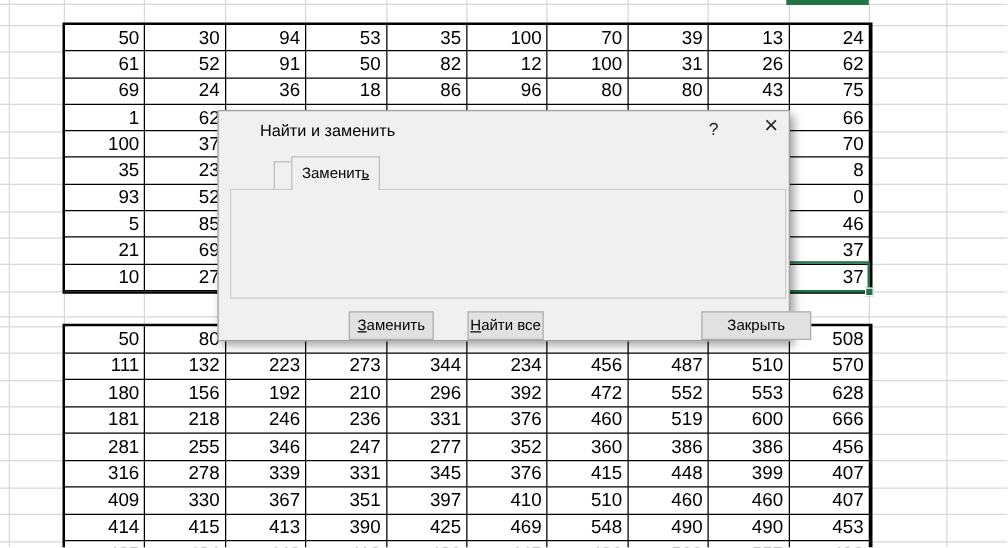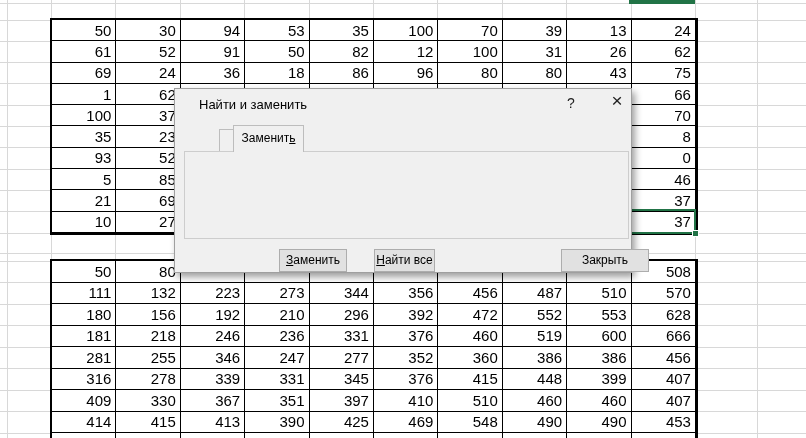--- a/index.html
+++ b/index.html
@@ -33,21 +33,21 @@
     position:absolute;left:692px;top:230px;width:7px;height:7px;
     background:#217346;border:1px solid #fff;box-sizing:border-box;z-index:4;
   }
   
   #dialog{
     position:absolute;left:174px;top:88px;width:458px;height:185px;
     background:#f0f0f0;border:1px solid #9f9f9f;box-sizing:border-box;
     box-shadow:3px 4px 7px rgba(0,0,0,.38);z-index:10;font-size:12px;color:#000;
   }
   #dialog .titlebar{position:absolute;left:0;top:0;width:100%;height:30px;}
-  #dlg-title{position:absolute;left:24px;top:8px;font-size:13px;}
+  #dlg-title{position:absolute;left:33px;top:8px;font-size:13px;}
   #dlg-help{position:absolute;left:386px;top:6px;width:20px;text-align:center;font-size:14px;color:#222;cursor:default;}
   #dlg-close{position:absolute;left:430px;top:1px;width:24px;text-align:center;font-size:19px;font-weight:300;color:#222;cursor:default;}
   .tab{
     position:absolute;box-sizing:border-box;background:#f0f0f0;
     border:1px solid #bdbdbd;border-bottom:none;text-align:center;
   }
   #tab-find{left:8px;top:40px;width:62px;height:22px;line-height:22px;margin-left:36px;}
   #tab-replace{left:58px;top:36px;width:71px;height:27px;line-height:24px;z-index:3;}
   #tabpage{
     position:absolute;left:9px;top:62px;width:445px;height:88px;
@@ -239,21 +239,21 @@
       <div class="xl-cell"></div>
       <div class="xl-cell"></div>
       <div class="xl-cell"></div>
       <div class="xl-cell"></div>
       <div class="xl-cell">508</div>
       <div class="xl-cell">111</div>
       <div class="xl-cell">132</div>
       <div class="xl-cell">223</div>
       <div class="xl-cell">273</div>
       <div class="xl-cell">344</div>
-      <div class="xl-cell">356</div>
+      <div class="xl-cell">234</div>
       <div class="xl-cell">456</div>
       <div class="xl-cell">487</div>
       <div class="xl-cell">510</div>
       <div class="xl-cell">570</div>
       <div class="xl-cell">180</div>
       <div class="xl-cell">156</div>
       <div class="xl-cell">192</div>
       <div class="xl-cell">210</div>
       <div class="xl-cell">296</div>
       <div class="xl-cell">392</div>

